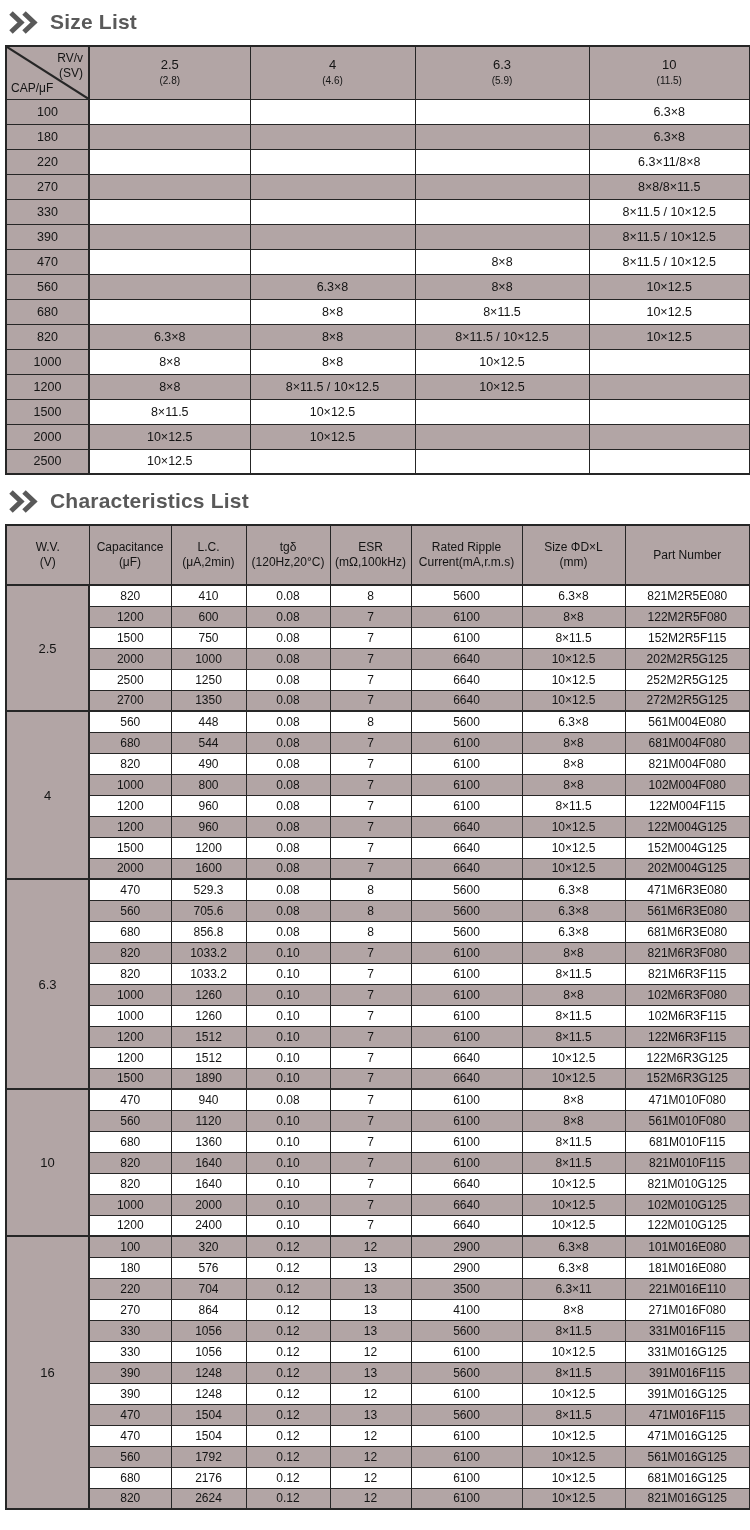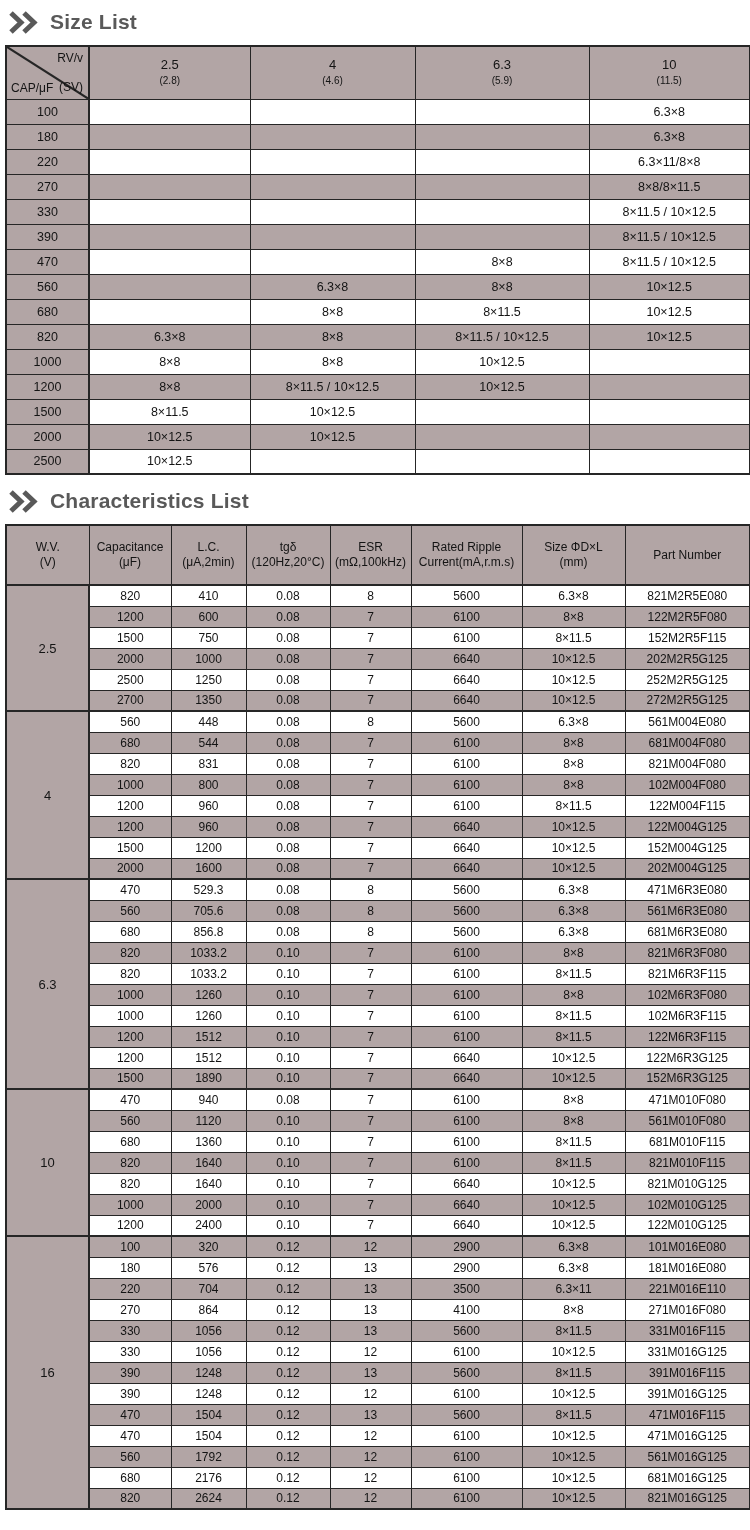--- a/index.html
+++ b/index.html
@@ -40,21 +40,21 @@
   .size-table tr.shade-row td{background:var(--shade);}
   .size-table col.c0{width:83px;}
   .size-table col.c1{width:161px;}
   .size-table col.c2{width:165px;}
   .size-table col.c3{width:174px;}
   .size-table col.c4{width:161px;}
   .size-table thead th.corner{position:relative;padding:14px;border-right-width:2px;}
   .size-table tbody th{border-right-width:2px;}
   .corner svg{position:absolute;inset:0;width:100%;height:100%;}
   .corner .c-top1{position:absolute;top:4px;right:5px;font-size:12px;}
-  .corner .c-top2{position:absolute;top:33px;right:5px;font-size:12px;}
+  .corner .c-top2{position:absolute;top:19px;right:5px;font-size:12px;}
   .corner .c-bot{position:absolute;bottom:4px;left:4px;font-size:12px;}
   .hdr-main{line-height:17px;font-size:13px;}
   .hdr-sub{line-height:16px;font-size:10px;}
   
   .char-table thead th{background:var(--shade);height:60px;font-size:12px;white-space:normal;padding:0 1px;}
   .char-table tbody tr{height:21px;}
   .char-table td{background:#ffffff;font-size:12px;}
   .char-table tr.shade-row td{background:var(--shade);}
   .char-table th.wv-cell{background:var(--shade);font-size:13px;border-right-width:2px;}
   .char-table tr.group-start th,.char-table tr.group-start td{border-top:2px solid var(--border);}
@@ -352,21 +352,21 @@
           <td>680</td>
           <td>544</td>
           <td>0.08</td>
           <td>7</td>
           <td>6100</td>
           <td>8×8</td>
           <td>681M004F080</td>
         </tr>
         <tr>
           <td>820</td>
-          <td>831</td>
+          <td>490</td>
           <td>0.08</td>
           <td>7</td>
           <td>6100</td>
           <td>8×8</td>
           <td>821M004F080</td>
         </tr>
         <tr class="shade-row">
           <td>1000</td>
           <td>800</td>
           <td>0.08</td>

